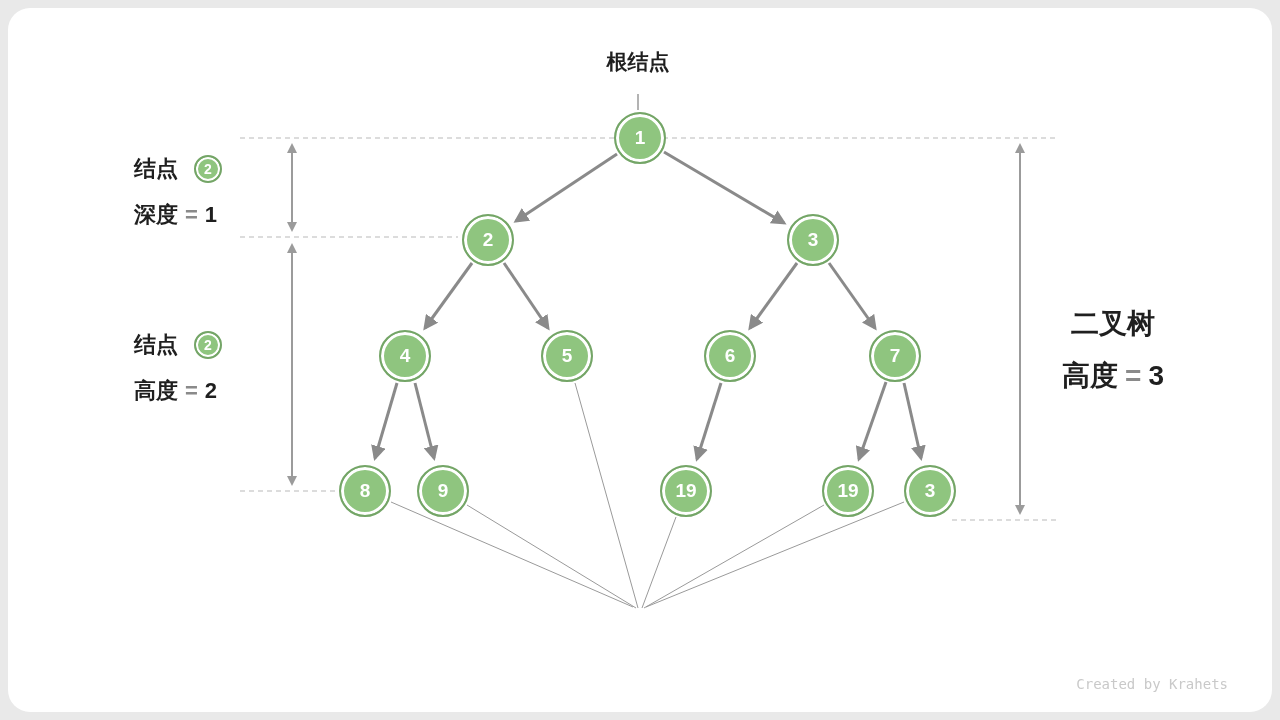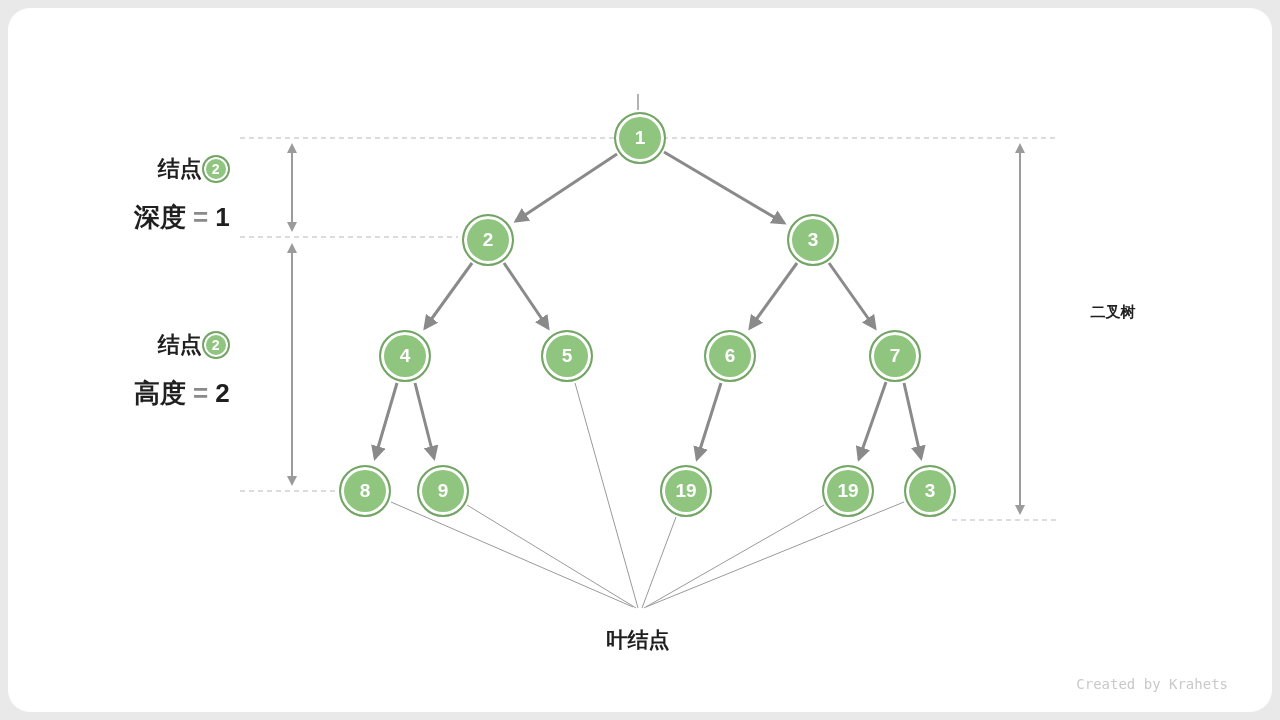--- a/index.html
+++ b/index.html
@@ -18,22 +18,22 @@
   }
   .badge {
     width:28px; height:28px; border-radius:50%;
     background:#8FC57F; border:2px solid #74A567;
     box-shadow: inset 0 0 0 2px #ffffff;
     display:inline-flex; align-items:center; justify-content:center;
     color:#ffffff; font-weight:bold; font-size:14px;
   }
   .lbl { position:absolute; color:#1f1f1f; font-weight:bold; }
   .lbl-center { text-align:center; }
-  .anno-row { display:flex; align-items:center; gap:0; font-size:22px;justify-content:flex-end; }
-  .anno-metric { margin-top:16px; font-size:26px; }
+  .anno-row { display:flex; align-items:center; gap:16px; font-size:22px; }
+  .anno-metric { margin-top:16px; font-size:22px; }
   .eq { color:#8a8a8a; padding:0 7px; font-weight:bold; }
   .val { color:#1f1f1f; font-weight:bold; }
   .watermark {
     position:absolute; right:44px; bottom:20px;
     color:#c9c9c9; font-family:"DejaVu Sans Mono", monospace; font-size:14px; font-weight:normal;
   }
 </style>
 </head>
 <body>
 
@@ -96,20 +96,21 @@
   <div class="node" style="left:371px; top:322px;">4</div>
   <div class="node" style="left:533px; top:322px;">5</div>
   <div class="node" style="left:696px; top:322px;">6</div>
   <div class="node" style="left:861px; top:322px;">7</div>
   <div class="node" style="left:331px; top:457px;">8</div>
   <div class="node" style="left:409px; top:457px;">9</div>
   <div class="node" style="left:652px; top:457px;">19</div>
   <div class="node" style="left:814px; top:457px;">19</div>
   <div class="node" style="left:896px; top:457px;">3</div>
 
+  <div class="lbl lbl-center" style="left:555px; top:40px; width:150px; font-size:21px;">根结点</div>
 
   <div class="lbl" style="left:126px; top:146px;">
     <div class="anno-row">
       <span>结点</span>
       <span class="badge">2</span>
     </div>
     <div class="anno-metric">
       <span>深度</span><span class="eq">=</span><span class="val">1</span>
     </div>
   </div>
@@ -117,21 +118,23 @@
   <div class="lbl" style="left:126px; top:322px;">
     <div class="anno-row">
       <span>结点</span>
       <span class="badge">2</span>
     </div>
     <div class="anno-metric">
       <span>高度</span><span class="eq">=</span><span class="val">2</span>
     </div>
   </div>
 
-  <div class="lbl lbl-center" style="left:1030px; top:290px; width:150px; font-size:15px; line-height:1.85;">
+  <div class="lbl lbl-center" style="left:1030px; top:290px; width:150px; font-size:28px; line-height:1.85;">
     <div>二叉树</div>
+    <div>
+      <span>高度</span><span class="eq">=</span><span class="val">3</span>
+    </div>
   </div>
 
-  <div class="lbl lbl-center" style="left:555px; top:618px; width:150px; font-size:21px;">叶结点</div>
 
   <div class="watermark">Created by Krahets</div>
 
 </div>
 
 </body></html>

